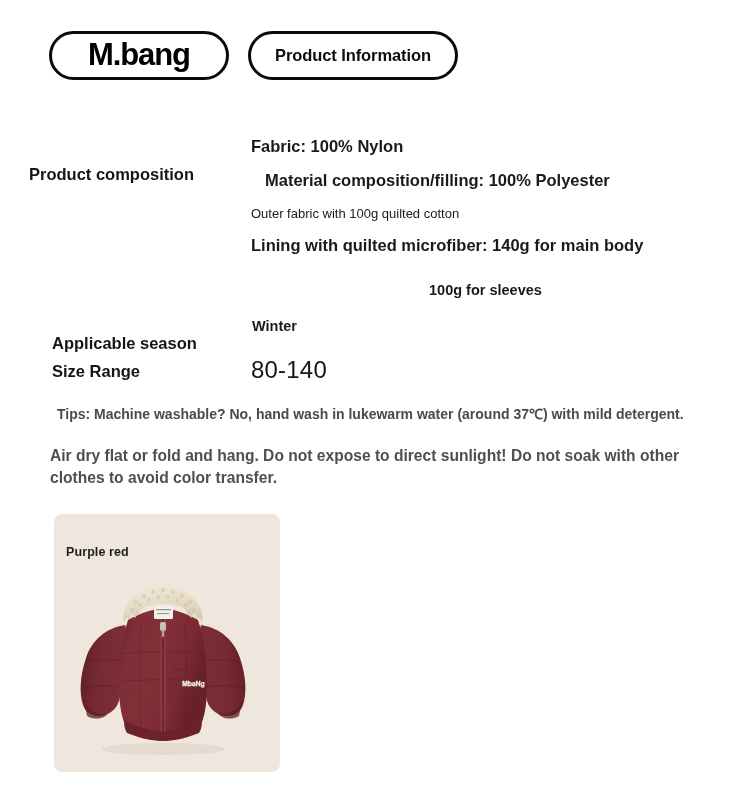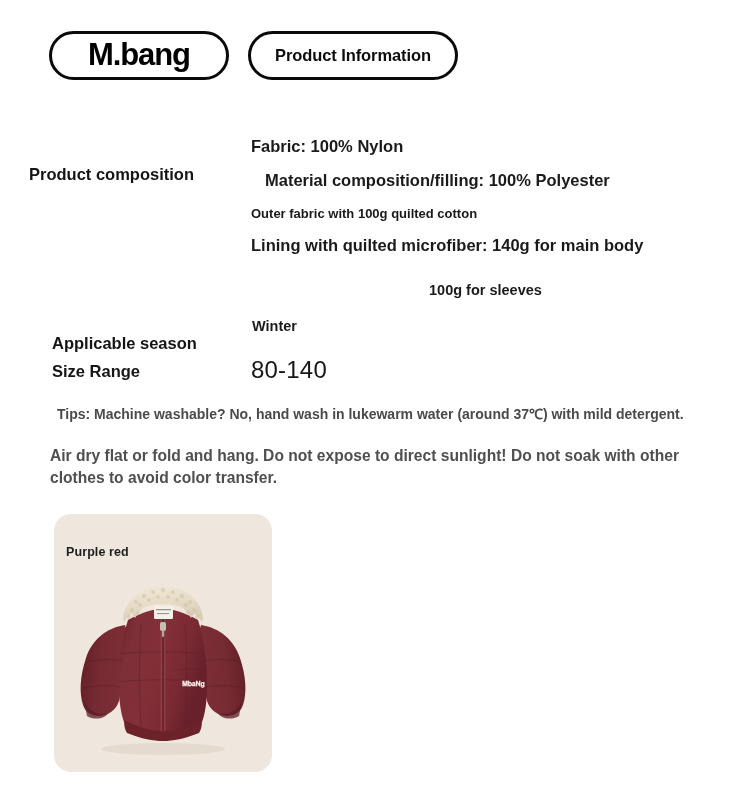--- a/index.html
+++ b/index.html
@@ -91,21 +91,21 @@
   .val-material {
     left: 265px;
     top: 171px;
     font-size: 16.5px;
     font-weight: 700;
   }
   .val-outer {
     left: 251px;
     top: 206px;
     font-size: 13px;
-    font-weight: 700;
+    font-weight: 400;
   }
   .val-lining {
     left: 251px;
     top: 236px;
     font-size: 16.5px;
     font-weight: 700;
   }
   .val-sleeves {
     left: 429px;
     top: 269px;
@@ -163,22 +163,23 @@
   }
 
   
   .product-card {
     position: absolute;
     left: 54px;
     top: 514px;
     width: 218px;
     height: 258px;
     background: #EFE6DD;
-    border-radius: 17px;
+    border-radius: 8px;
     overflow: hidden;
+    padding-left: 8px;
   }
   .color-name {
     position: absolute;
     left: 12px;
     top: 31px;
     font-size: 12.5px;
     font-weight: 700;
     color: #1d1d1d;
     letter-spacing: 0.1px;
   }

